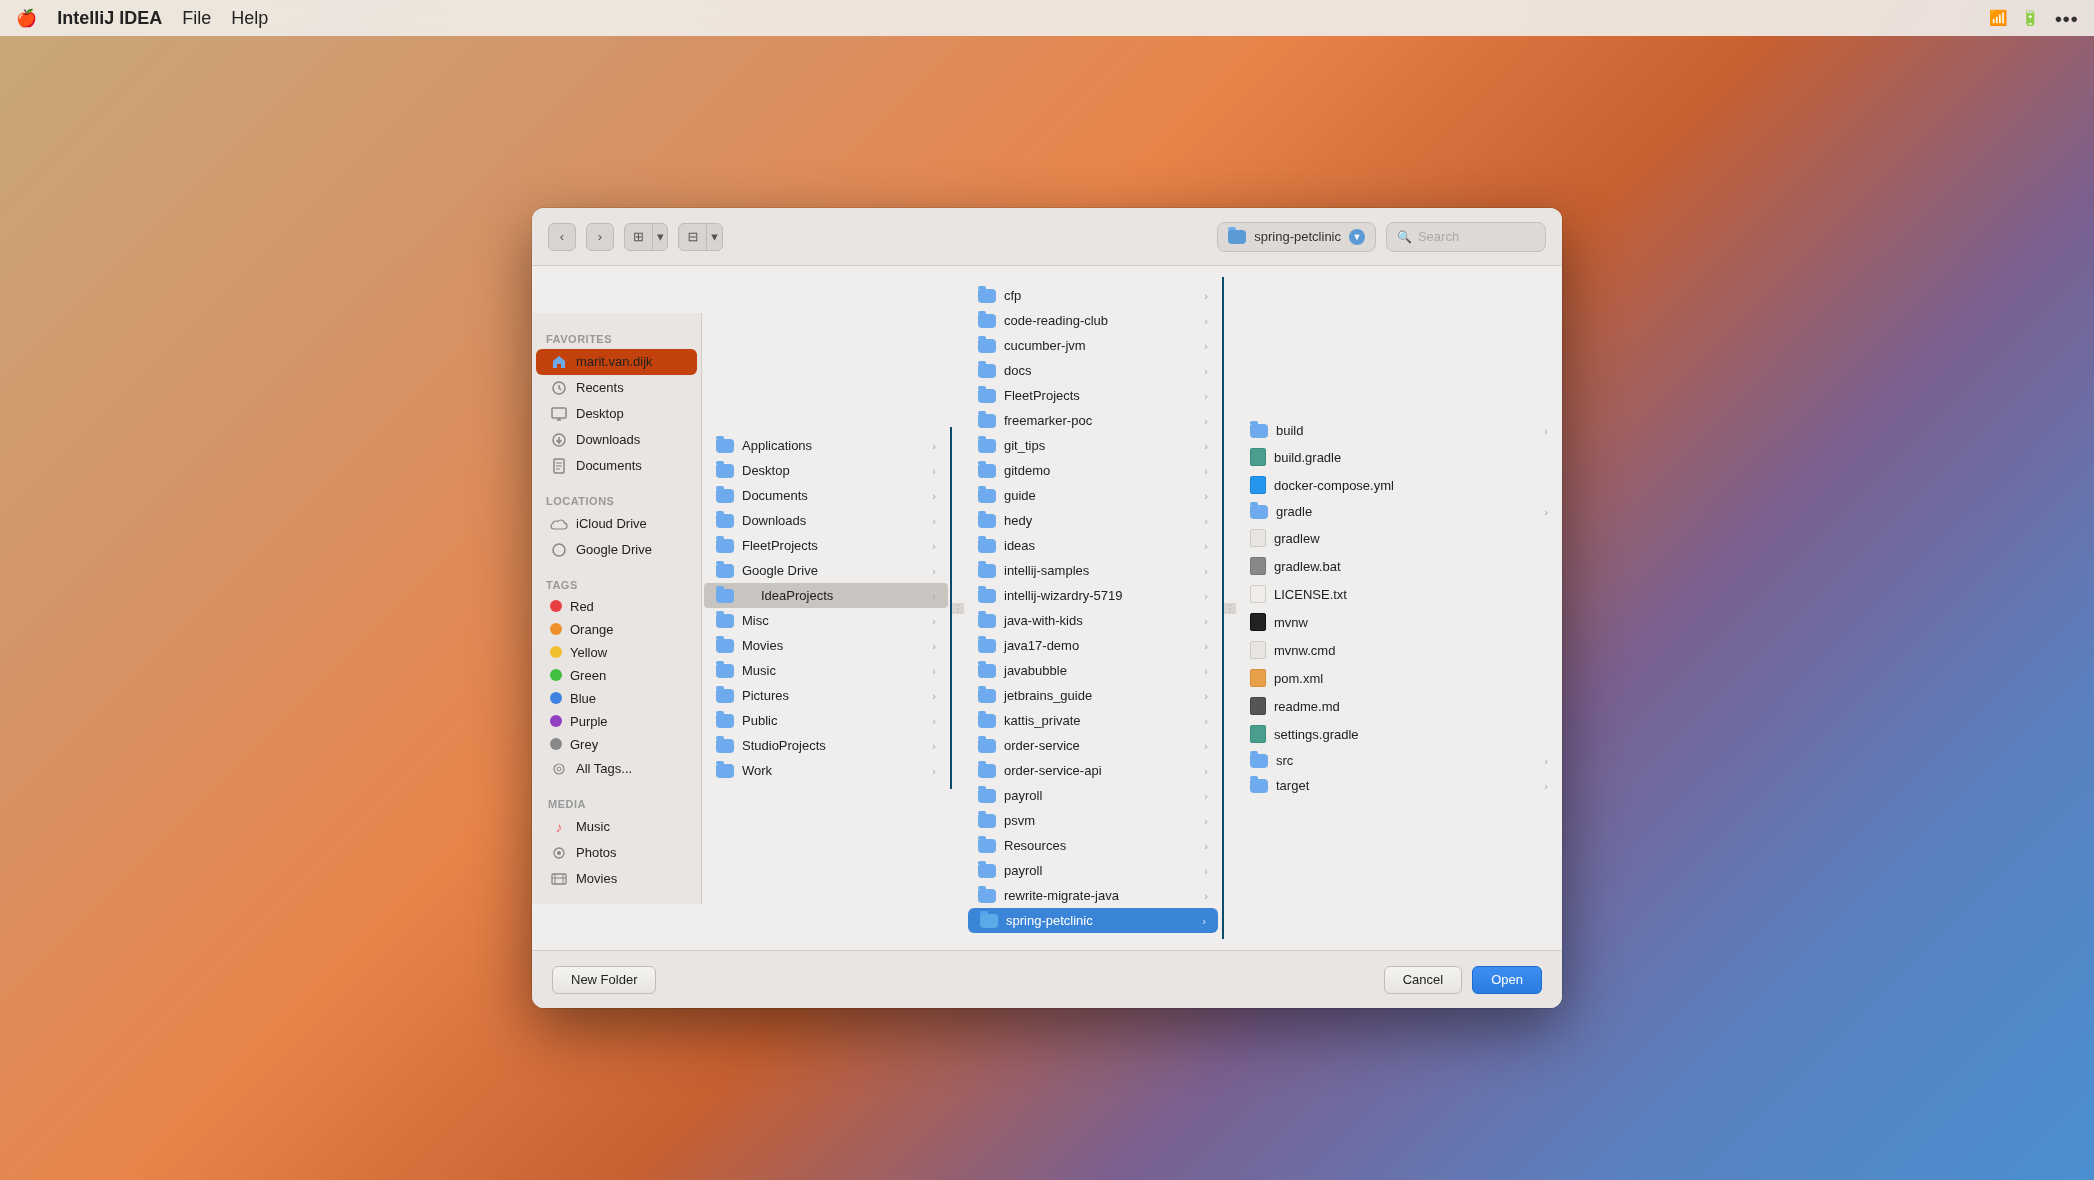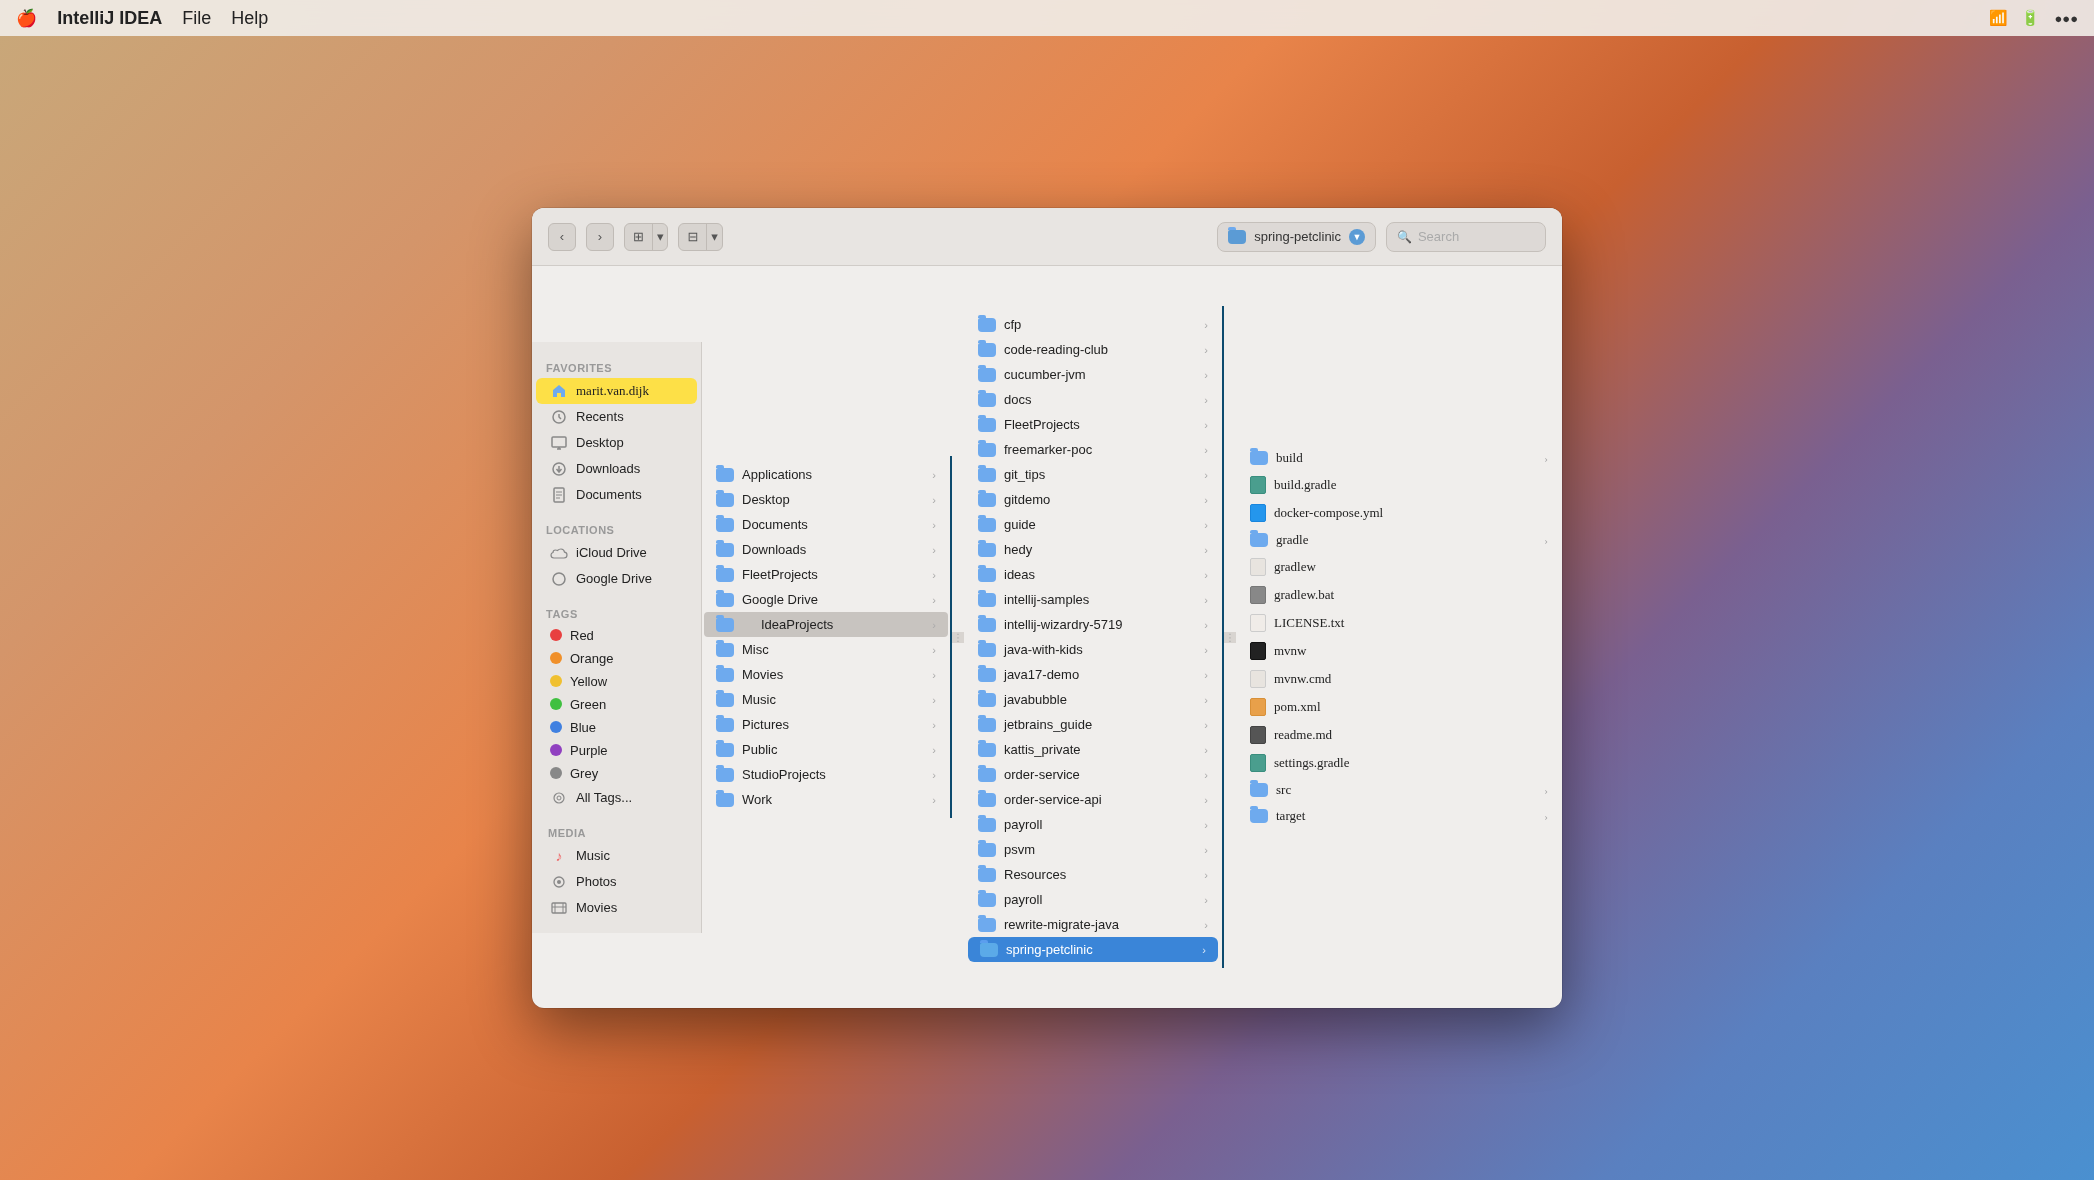--- a/index.html
+++ b/index.html
@@ -176,21 +176,21 @@
       display: flex;
       align-items: center;
       padding: 4px 14px;
       gap: 8px;
       font-size: 13px;
       color: #222;
       cursor: pointer;
       border-radius: 6px;
       margin: 0 4px;
     }
-    .sidebar-item.active { background: #fde047; font-family: Liberation Serif, serif; }
+    .sidebar-item.active { background: #c2410c; }
     .sidebar-icon {
       width: 18px;
       height: 18px;
       display: flex;
       align-items: center;
       justify-content: center;
       flex-shrink: 0;
     }
     
     .tag-dot {
@@ -200,21 +200,21 @@
       flex-shrink: 0;
     }
 
     .column {
       width: 250px;
       border-right: 2px solid #0c4a6e;
       overflow-y: auto;
       flex-shrink: 0;
       padding: 6px 0;
     }
-    .column:last-child { border-right: none; flex: 1; font-family: Liberation Serif, serif; }
+    .column:last-child { border-right: none; flex: 1; }
 
     .col-item {
       display: flex;
       align-items: center;
       padding: 5px 12px;
       gap: 8px;
       font-size: 13px;
       color: #222;
       cursor: pointer;
       border-radius: 4px;
@@ -776,15 +776,22 @@
           <span class="chevron-icon">›</span>
         </div>
         <div class="col-item">
           <div class="col-folder-icon"></div>
           <span>target</span>
           <span class="chevron-icon">›</span>
         </div>
       </div>
     </div>
 
+    <div class="dialog-bottom">
+      <button class="btn btn-default">New Folder</button>
+      <div class="btn-group">
+        <button class="btn btn-default">Cancel</button>
+        <button class="btn btn-primary">Open</button>
+      </div>
+    </div>
 
   </div>
 </div>
 
 </body></html>

